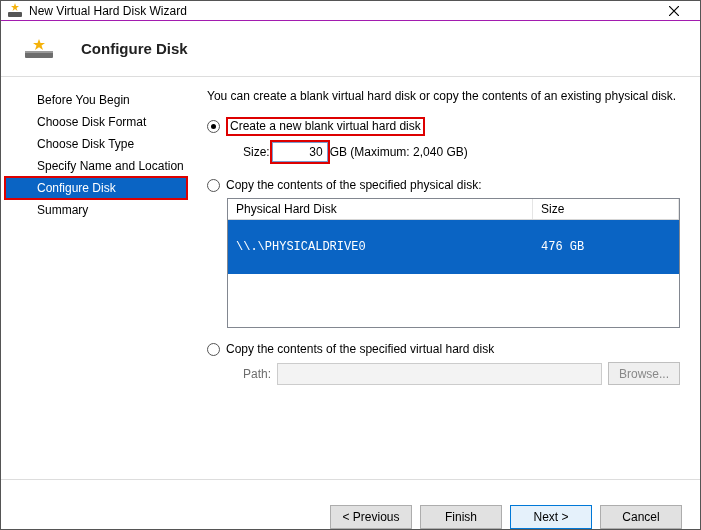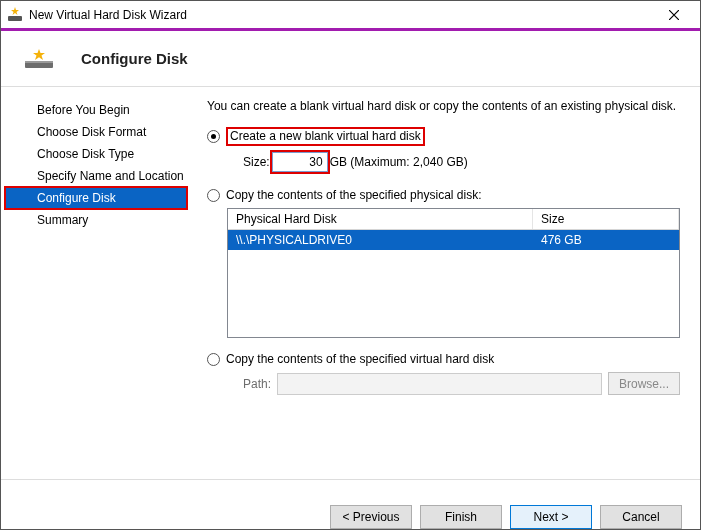--- a/index.html
+++ b/index.html
@@ -12,25 +12,25 @@
   }
   .window {
     width: 701px;
     height: 530px;
     border: 1px solid #555;
     display: flex;
     flex-direction: column;
     background: #fff;
   }
   .titlebar {
-    height: 30px;
+    height: 20px;
     display: flex;
     align-items: center;
     padding: 0 6px;
-    border-bottom: 3px solid #a21caf;
+    border-bottom: 1px solid #a21caf;
   }
   .titlebar .t-icon {
     width: 16px; height: 16px;
     margin-right: 6px;
     display: inline-flex; align-items: center; justify-content: center;
   }
   .titlebar .title { flex: 1; }
   .titlebar .close {
     width: 40px; height: 28px;
     display: flex; align-items: center; justify-content: center;
@@ -142,21 +142,22 @@
   .grid-head .col {
     padding: 3px 8px;
     border-right: 1px solid #e5e5e5;
   }
   .grid-row {
     display: flex;
     background: #0a64c4;
     color: #fff;
   }
   .grid-row .cell {
-    padding: 3px 8px;
+    padding: 20px 8px;
+    font-family: Liberation Mono, monospace;
   }
   .col1 { flex: 0 0 305px; }
   .col2 { flex: 1; }
   .path-row {
     display: flex;
     align-items: center;
     gap: 6px;
     margin: 6px 0 0 36px;
   }
   .path-input {

